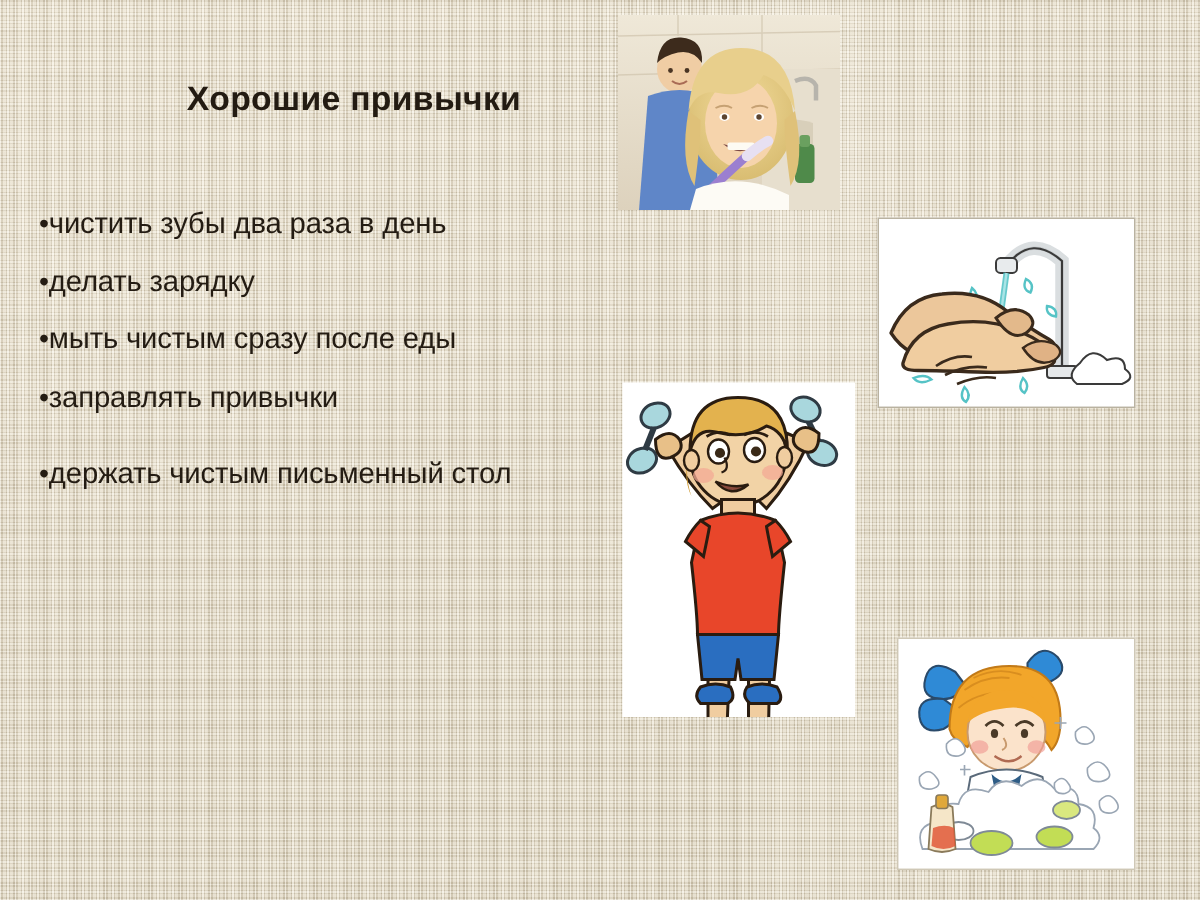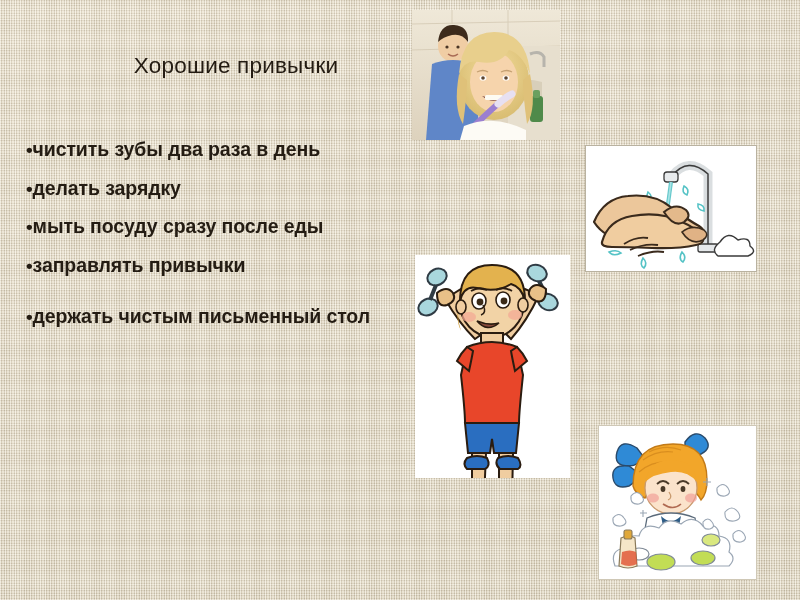--- a/index.html
+++ b/index.html
@@ -42,36 +42,36 @@
         rgba(120,108,88,.05) 0px,
         rgba(120,108,88,.05) 13px,
         rgba(255,255,255,.06) 13px,
         rgba(255,255,255,.06) 27px),
       linear-gradient(160deg,#e6ddc9 0%,#ddd4bf 45%,#d6cdb7 100%);
   }
 
   
   #title{
     position:absolute;left:96px;top:53px;width:280px;
-    font-size:22.5px;font-weight:normal;letter-spacing:.2px;
+    font-size:22.5px;font-weight:bold;letter-spacing:.2px;
     color:#231b12;
     text-align:center;
     white-space:nowrap;
   }
 
   
   #bullets{
     position:absolute;left:26px;top:136px;width:366px;
     color:#241c13;
   }
   .bullet-item{
     font-size:19.5px;
     line-height:26.5px;
     margin-bottom:11px;
-    font-weight:700;
+    font-weight:400;
     letter-spacing:-.1px;
   }
   .bullet-item:last-child{margin-bottom:0;margin-top:24px;}
   .bullet-dot{font-size:19px;}
 
   
   .pic{position:absolute;overflow:hidden;background:#fff;}
   .pic svg{display:block;width:100%;height:100%;}
 
   #pic-teeth{left:412px;top:10px;width:148px;height:130px;}
@@ -84,21 +84,21 @@
 </head>
 <body>
 
 <div id="slide">
 
   <div id="title">Хорошие привычки</div>
 
   <div id="bullets">
     <div class="bullet-item"><span class="bullet-dot">•</span><span>чистить зубы два раза в день</span></div>
     <div class="bullet-item"><span class="bullet-dot">•</span><span>делать зарядку</span></div>
-    <div class="bullet-item"><span class="bullet-dot">•</span><span>мыть посуду сразу после еды</span></div>
+    <div class="bullet-item"><span class="bullet-dot">•</span><span>мыть чистым сразу после еды</span></div>
     <div class="bullet-item"><span class="bullet-dot">•</span><span>заправлять привычки</span></div>
     <div class="bullet-item"><span class="bullet-dot">•</span><span>держать чистым письменный стол</span></div>
   </div>
 
   <div class="pic" id="pic-teeth">
     <svg viewBox="0 0 148 130" preserveAspectRatio="none">
       <defs>
         <linearGradient id="wallg" x1="0" y1="0" x2="0" y2="1">
           <stop offset="0" stop-color="#efe8d8"></stop>
             <stop offset="1" stop-color="#ddd2bd"></stop>

